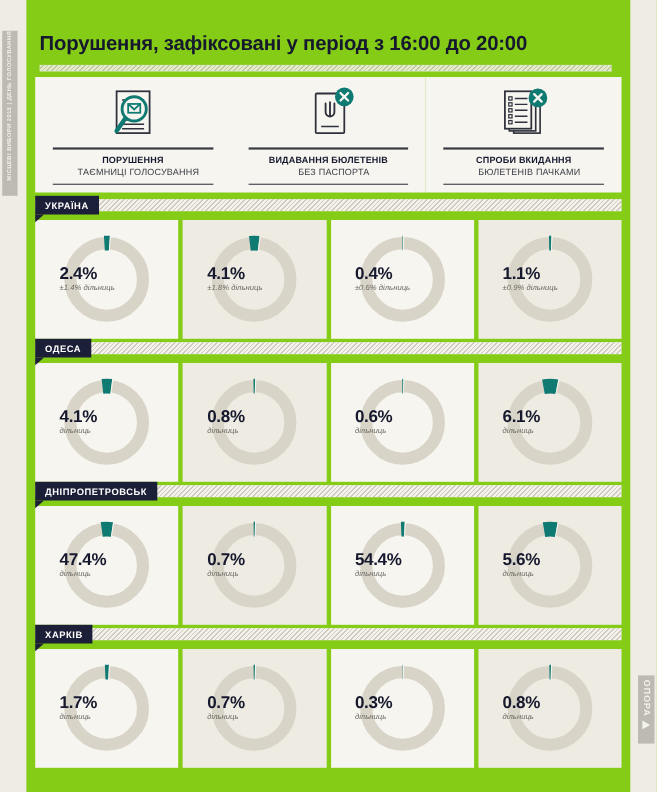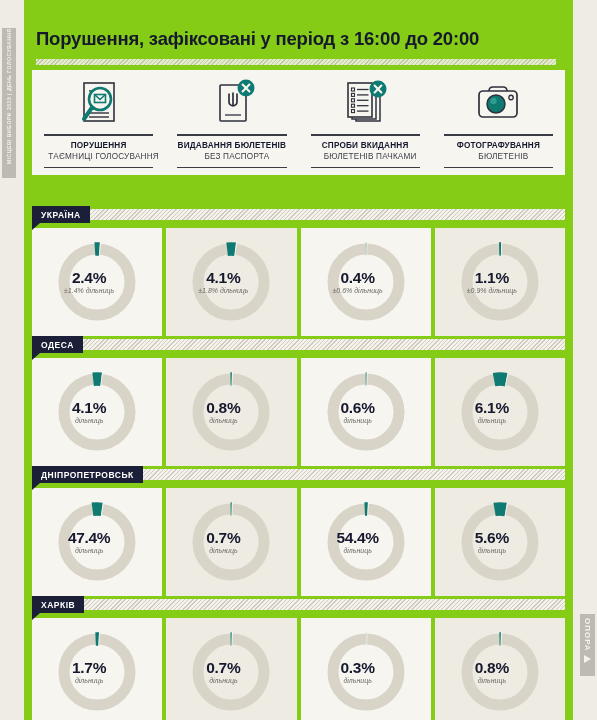--- a/index.html
+++ b/index.html
@@ -104,21 +104,21 @@
     display:block;
   }
   .head-card .cap .l2{
     font-size:8.2px;color:#3c3e46;letter-spacing:.2px;display:block;margin-left:10px;
   }
   .head-card .rule2{
     width:82%;height:1.5px;background:#3a3c45;margin:4px auto 0;
   }
 
   
-  .region{position:absolute;left:8px;width:533px;margin-top:28px;}
+  .region{position:absolute;left:8px;width:533px;}
   .region-bar{
     position:relative;height:22px;
   }
   .region-bar .hatchstrip{
     position:absolute;left:0;top:3px;right:0;height:11px;
   }
   .region-label{
     position:absolute;left:0;top:0;height:17px;
     background:#1c1f38;color:#fff;
     font-size:8.5px;font-weight:bold;letter-spacing:.5px;
@@ -138,21 +138,21 @@
     position:relative;
     display:flex;align-items:center;justify-content:center;
   }
   .cell.alt{background:#eeebe3;}
 
   .donut{position:relative;width:86px;height:86px;}
   .donut svg{display:block;}
   .donut .center{
     position:absolute;left:0;right:16px;top:50%;
     transform:translateY(-50%);
-    text-align:center;
+    text-align:left;
   }
   .donut .pct{
     font-size:15.5px;font-weight:bold;color:#16182e;letter-spacing:-.3px;
     line-height:17px;
   }
   .donut .sub{
     font-size:7px;color:#6c6a64;font-style:italic;line-height:9px;
     white-space:nowrap;
   }
 </style>
@@ -239,37 +239,20 @@
             <line x1="45.4" y1="6.6" x2="38.6" y2="13.4" stroke="#f7f5f0" stroke-width="2.1" stroke-linecap="round"></line>
           </svg>
         </div>
         <div class="rule"></div>
         <div class="cap">
           <span class="l1">СПРОБИ ВКИДАННЯ</span>
           <span class="l2">БЮЛЕТЕНІВ ПАЧКАМИ</span>
         </div>
         <div class="rule2"></div>
       </div>
-      <div class="head-card">
-        <div class="icon-wrap">
-          <svg width="58" height="50" viewBox="0 0 58 50">
-            <path d="M20 12 q0-4 4-4 h10 q4 0 4 4" fill="none" stroke="#2f313c" stroke-width="1.6"></path>
-            <rect x="10" y="12" width="38" height="26" rx="4" fill="#f7f5f0" stroke="#2f313c" stroke-width="1.7"></rect>
-            <circle cx="27" cy="25" r="9" fill="#0e7a72" stroke="#2f313c" stroke-width="1.5"></circle>
-            <circle cx="24.5" cy="22" r="3.2" fill="#2f9b91"></circle>
-            <circle cx="42" cy="18.5" r="2.2" fill="none" stroke="#2f313c" stroke-width="1.4"></circle>
-          </svg>
-        </div>
-        <div class="rule"></div>
-        <div class="cap">
-          <span class="l1">ФОТОГРАФУВАННЯ</span>
-          <span class="l2">БЮЛЕТЕНІВ</span>
-        </div>
-        <div class="rule2"></div>
-      </div>
     </div>
 
   <div id="regions-host">
       <div class="region" style="top: 178px;">
         <div class="region-bar">
           <div class="hatchstrip hatch"></div>
           <div class="region-label">
             <span>УКРАЇНА</span>
             <span class="tail"></span>
           </div>

